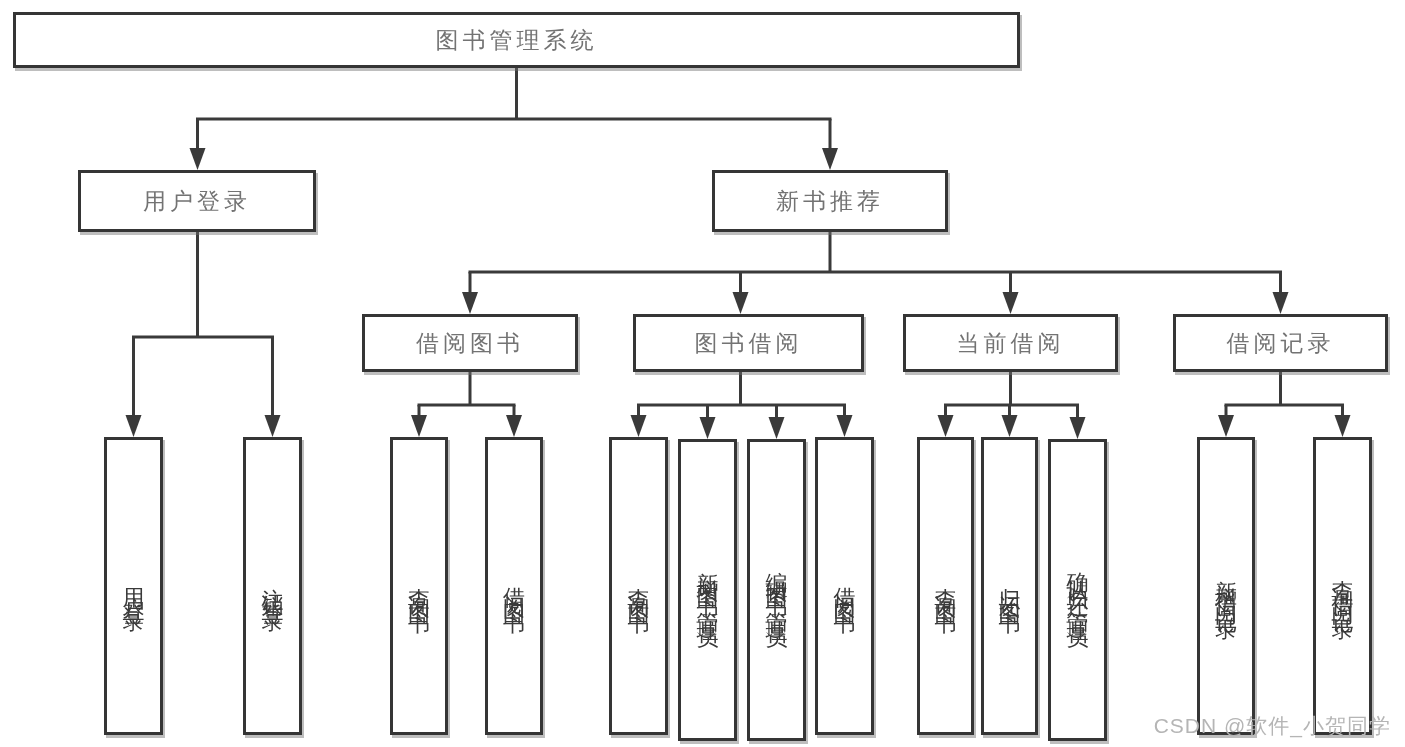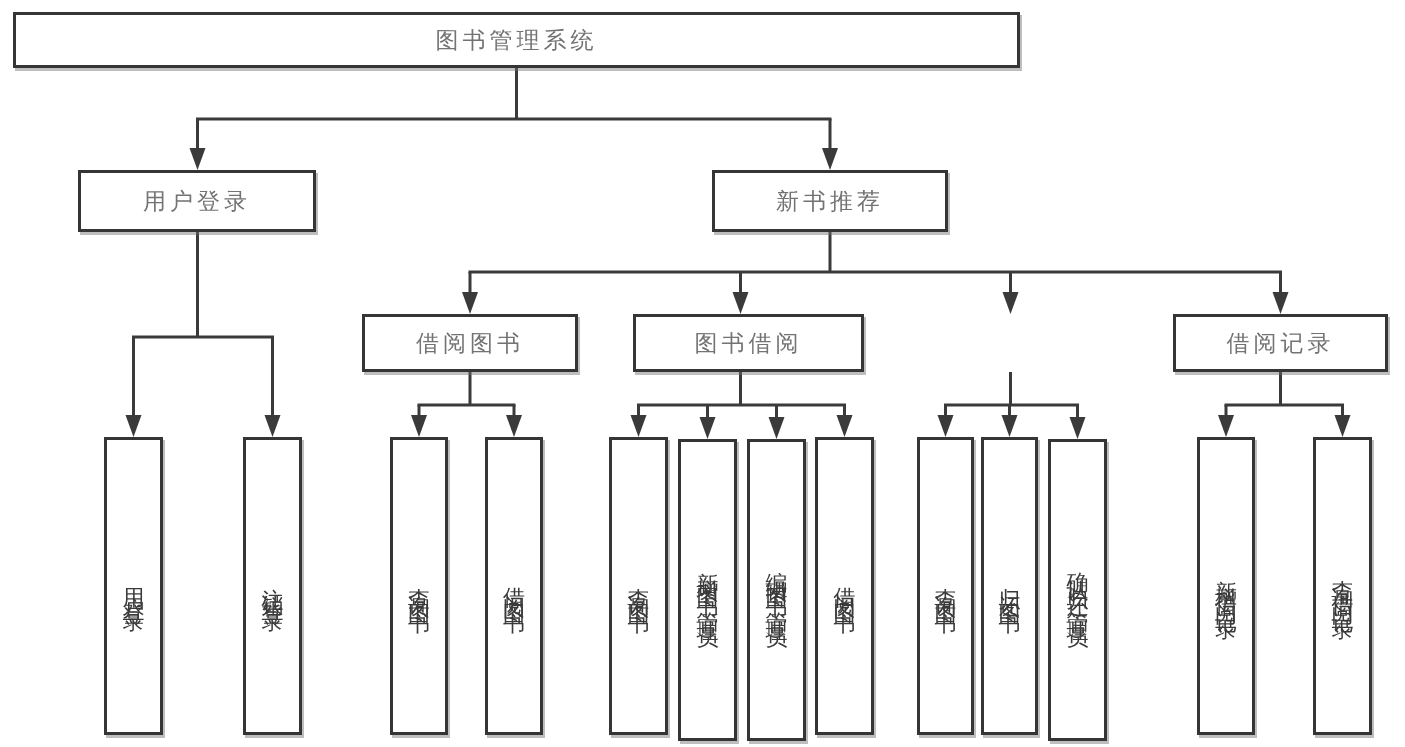--- a/index.html
+++ b/index.html
@@ -136,20 +136,23 @@
   <div class="node hbox" style="left:712px;top:170px;width:236px;height:62px">
     <span class="lbl">新书推荐</span>
   </div>
 
   <div class="node hbox" style="left:362px;top:314px;width:216px;height:58px">
     <span class="lbl">借阅图书</span>
   </div>
   <div class="node hbox" style="left:633px;top:314px;width:231px;height:58px">
     <span class="lbl">图书借阅</span>
   </div>
+  <div class="node hbox" style="left:903px;top:314px;width:215px;height:58px">
+    <span class="lbl">当前借阅</span>
+  </div>
   <div class="node hbox" style="left:1173px;top:314px;width:215px;height:58px">
     <span class="lbl">借阅记录</span>
   </div>
 
   <div class="node vbox" style="left:104px;top:437px;width:59px;height:298px">
     <span class="lbl">用户登录</span>
   </div>
   <div class="node vbox" style="left:243px;top:437px;width:59px;height:298px">
     <span class="lbl">注销登录</span>
   </div>
@@ -184,14 +187,15 @@
     <span class="lbl">确认归还（管理员）</span>
   </div>
 
   <div class="node vbox" style="left:1197px;top:437px;width:58px;height:298px">
     <span class="lbl">新增借阅记录</span>
   </div>
   <div class="node vbox" style="left:1313px;top:437px;width:59px;height:298px">
     <span class="lbl">查询借阅记录</span>
   </div>
 
+  <div class="watermark">CSDN @软件_小贺同学</div>
 
 </div>
 
 </body></html>

